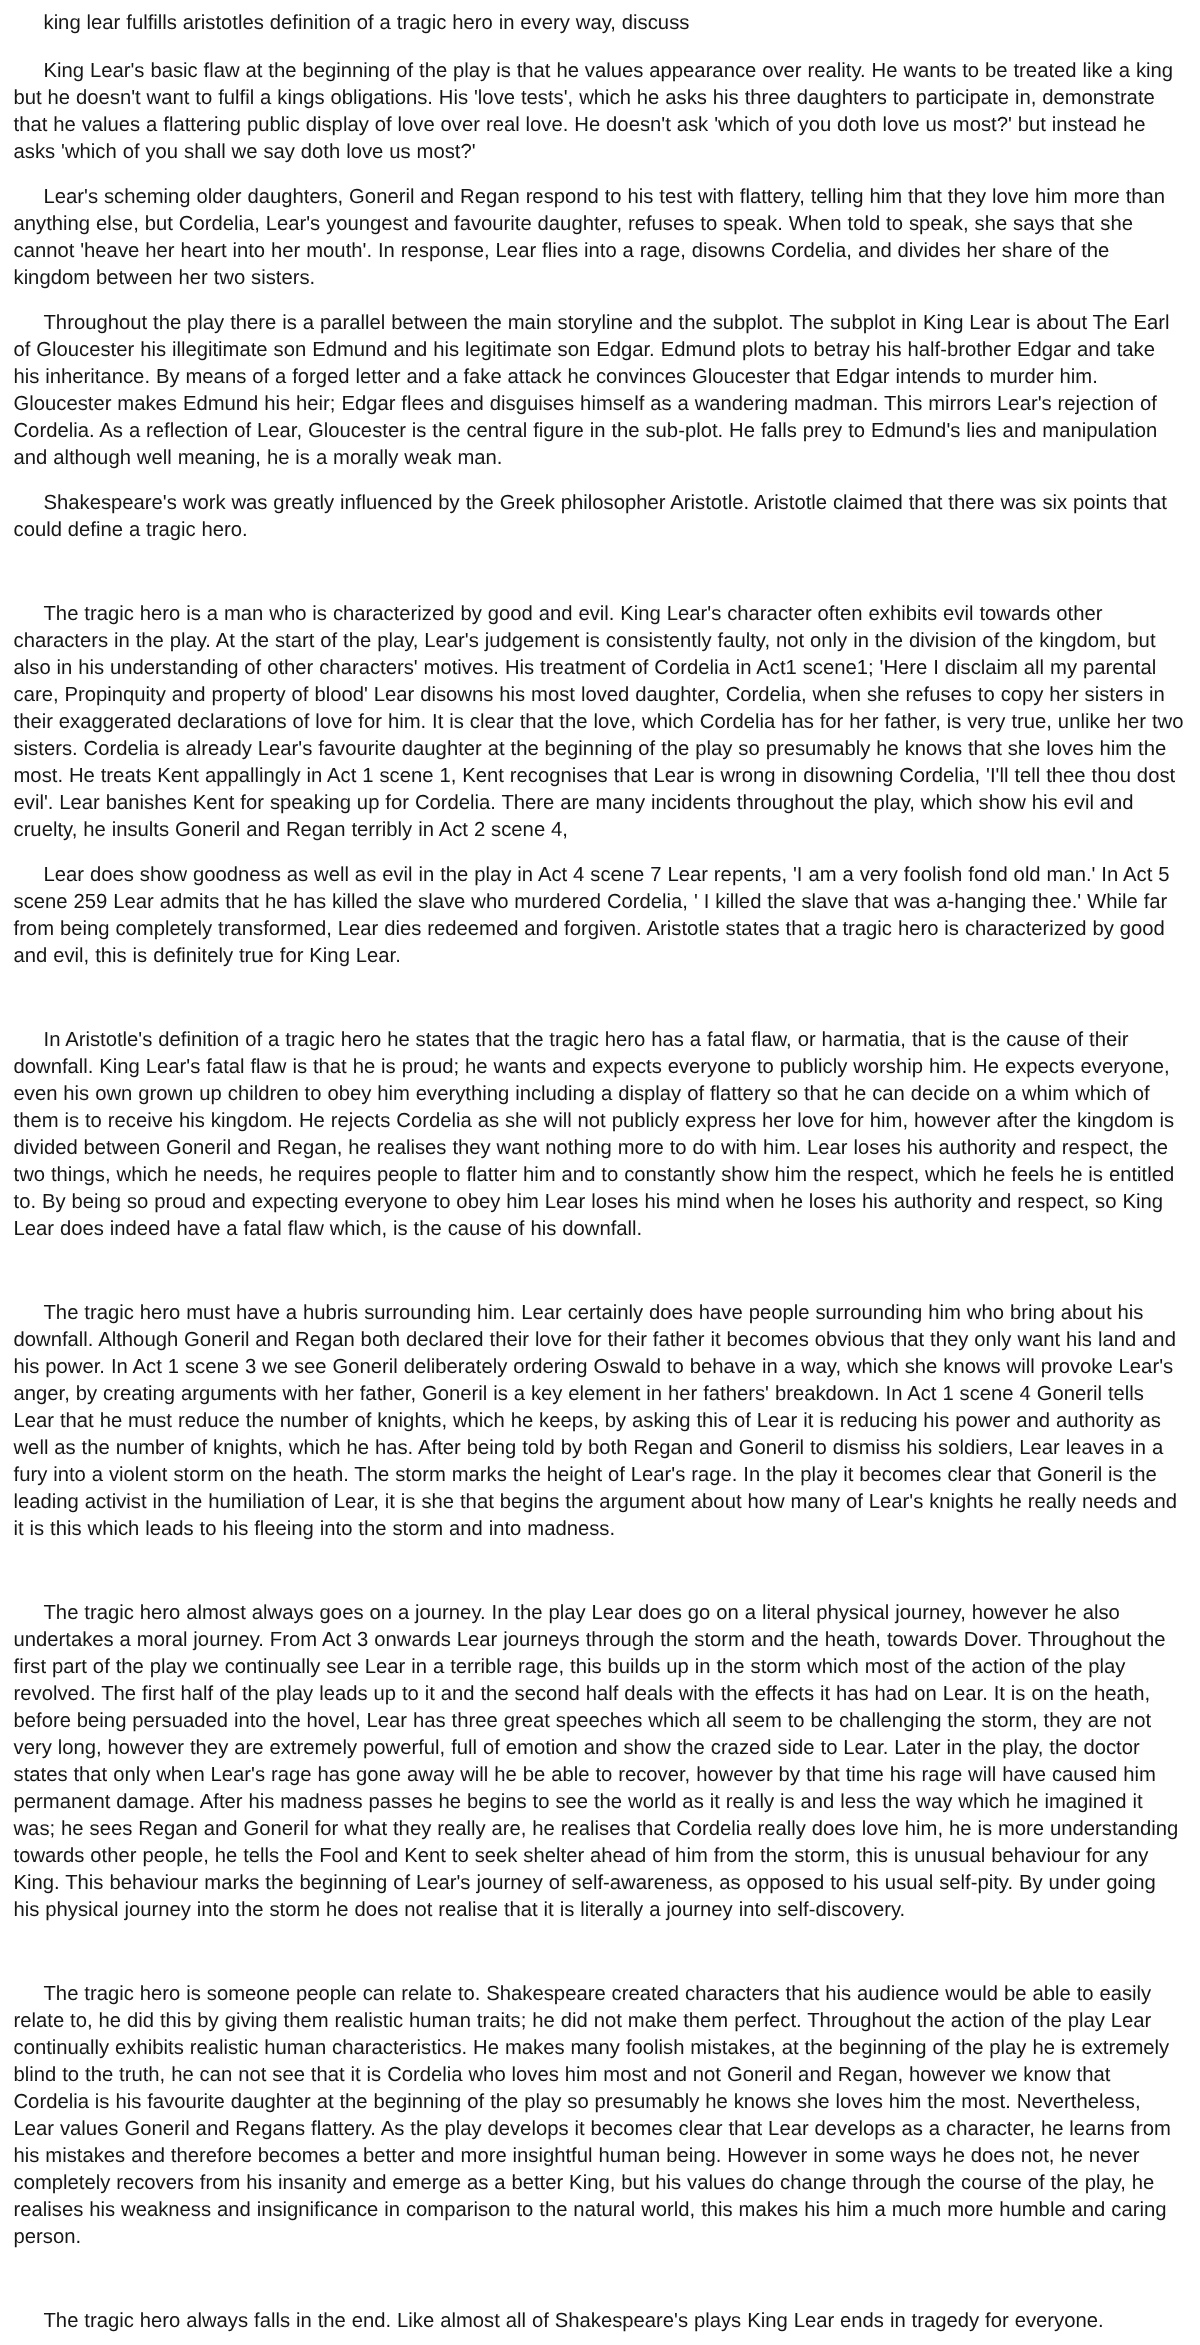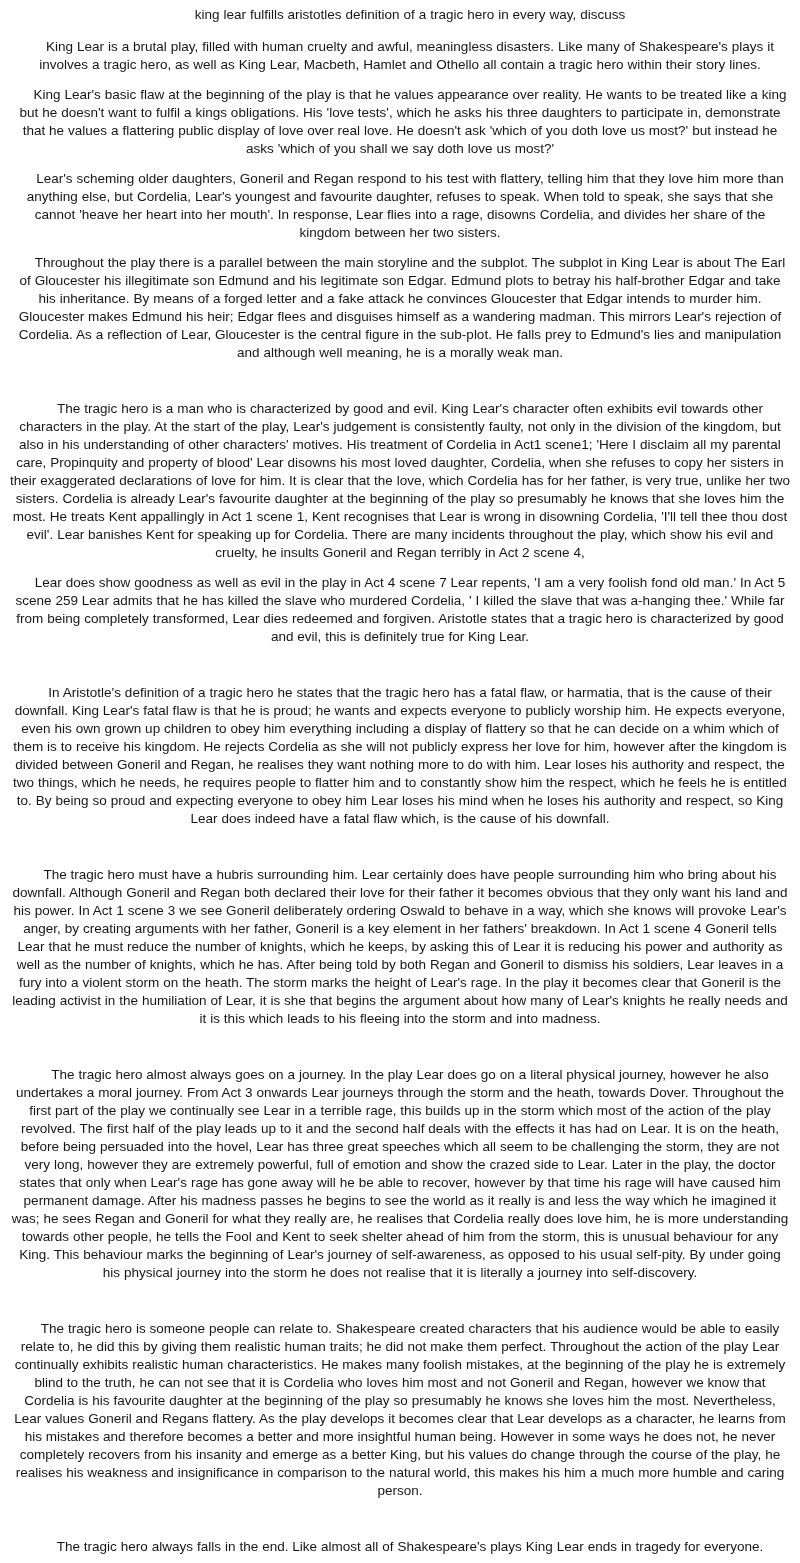--- a/index.html
+++ b/index.html
@@ -16,38 +16,37 @@
     color: #161616;
     font-family: "Liberation Sans", sans-serif;
     font-size: 13.5px;
     line-height: 18px;
     text-align: left;
   }
   .page p {
     margin: 0 0 12px 0;
     text-indent: 20px;
     word-spacing: 0.2px;
-    text-align: center;
   }
   .page p.title-line {
     margin-bottom: 14px;
   }
   .page p.gap-large {
     margin-top: 38px;
   }
 </style>
 </head>
 <body>
 
 <div class="page">
   <p class="title-line">king lear fulfills aristotles definition of a tragic hero in every way, discuss</p>
-  <p>King Lear is a brutal play, filled with human cruelty and awful, meaningless disasters. Like many of Shakespeare's plays it involves a tragic hero, as well as King Lear, Macbeth, Hamlet and Othello all contain a tragic hero within their story lines.</p>
   <p>King Lear's basic flaw at the beginning of the play is that he values appearance over reality. He wants to be treated like a king but he doesn't want to fulfil a kings obligations. His 'love tests', which he asks his three daughters to participate in, demonstrate that he values a flattering public display of love over real love. He doesn't ask 'which of you doth love us most?' but instead he asks 'which of you shall we say doth love us most?'</p>
   <p>Lear's scheming older daughters, Goneril and Regan respond to his test with flattery, telling him that they love him more than anything else, but Cordelia, Lear's youngest and favourite daughter, refuses to speak. When told to speak, she says that she cannot 'heave her heart into her mouth'. In response, Lear flies into a rage, disowns Cordelia, and divides her share of the kingdom between her two sisters.</p>
   <p>Throughout the play there is a parallel between the main storyline and the subplot. The subplot in King Lear is about The Earl of Gloucester his illegitimate son Edmund and his legitimate son Edgar. Edmund plots to betray his half-brother Edgar and take his inheritance. By means of a forged letter and a fake attack he convinces Gloucester that Edgar intends to murder him. Gloucester makes Edmund his heir; Edgar flees and disguises himself as a wandering madman. This mirrors Lear's rejection of Cordelia. As a reflection of Lear, Gloucester is the central figure in the sub-plot. He falls prey to Edmund's lies and manipulation and although well meaning, he is a morally weak man.</p>
+  <p>Shakespeare's work was greatly influenced by the Greek philosopher Aristotle. Aristotle claimed that there was six points that could define a tragic hero.</p>
   <p class="gap-large">The tragic hero is a man who is characterized by good and evil. King Lear's character often exhibits evil towards other characters in the play. At the start of the play, Lear's judgement is consistently faulty, not only in the division of the kingdom, but also in his understanding of other characters' motives. His treatment of Cordelia in Act1 scene1; 'Here I disclaim all my parental care, Propinquity and property of blood' Lear disowns his most loved daughter, Cordelia, when she refuses to copy her sisters in their exaggerated declarations of love for him. It is clear that the love, which Cordelia has for her father, is very true, unlike her two sisters. Cordelia is already Lear's favourite daughter at the beginning of the play so presumably he knows that she loves him the most. He treats Kent appallingly in Act 1 scene 1, Kent recognises that Lear is wrong in disowning Cordelia, 'I'll tell thee thou dost evil'. Lear banishes Kent for speaking up for Cordelia. There are many incidents throughout the play, which show his evil and cruelty, he insults Goneril and Regan terribly in Act 2 scene 4,</p>
   <p>Lear does show goodness as well as evil in the play in Act 4 scene 7 Lear repents, 'I am a very foolish fond old man.' In Act 5 scene 259 Lear admits that he has killed the slave who murdered Cordelia, ' I killed the slave that was a-hanging thee.' While far from being completely transformed, Lear dies redeemed and forgiven. Aristotle states that a tragic hero is characterized by good and evil, this is definitely true for King Lear.</p>
   <p class="gap-large">In Aristotle's definition of a tragic hero he states that the tragic hero has a fatal flaw, or harmatia, that is the cause of their downfall. King Lear's fatal flaw is that he is proud; he wants and expects everyone to publicly worship him. He expects everyone, even his own grown up children to obey him everything including a display of flattery so that he can decide on a whim which of them is to receive his kingdom. He rejects Cordelia as she will not publicly express her love for him, however after the kingdom is divided between Goneril and Regan, he realises they want nothing more to do with him. Lear loses his authority and respect, the two things, which he needs, he requires people to flatter him and to constantly show him the respect, which he feels he is entitled to. By being so proud and expecting everyone to obey him Lear loses his mind when he loses his authority and respect, so King Lear does indeed have a fatal flaw which, is the cause of his downfall.</p>
   <p class="gap-large">The tragic hero must have a hubris surrounding him. Lear certainly does have people surrounding him who bring about his downfall. Although Goneril and Regan both declared their love for their father it becomes obvious that they only want his land and his power. In Act 1 scene 3 we see Goneril deliberately ordering Oswald to behave in a way, which she knows will provoke Lear's anger, by creating arguments with her father, Goneril is a key element in her fathers' breakdown. In Act 1 scene 4 Goneril tells Lear that he must reduce the number of knights, which he keeps, by asking this of Lear it is reducing his power and authority as well as the number of knights, which he has. After being told by both Regan and Goneril to dismiss his soldiers, Lear leaves in a fury into a violent storm on the heath. The storm marks the height of Lear's rage. In the play it becomes clear that Goneril is the leading activist in the humiliation of Lear, it is she that begins the argument about how many of Lear's knights he really needs and it is this which leads to his fleeing into the storm and into madness.</p>
   <p class="gap-large">The tragic hero almost always goes on a journey. In the play Lear does go on a literal physical journey, however he also undertakes a moral journey. From Act 3 onwards Lear journeys through the storm and the heath, towards Dover. Throughout the first part of the play we continually see Lear in a terrible rage, this builds up in the storm which most of the action of the play revolved. The first half of the play leads up to it and the second half deals with the effects it has had on Lear. It is on the heath, before being persuaded into the hovel, Lear has three great speeches which all seem to be challenging the storm, they are not very long, however they are extremely powerful, full of emotion and show the crazed side to Lear. Later in the play, the doctor states that only when Lear's rage has gone away will he be able to recover, however by that time his rage will have caused him permanent damage. After his madness passes he begins to see the world as it really is and less the way which he imagined it was; he sees Regan and Goneril for what they really are, he realises that Cordelia really does love him, he is more understanding towards other people, he tells the Fool and Kent to seek shelter ahead of him from the storm, this is unusual behaviour for any King. This behaviour marks the beginning of Lear's journey of self-awareness, as opposed to his usual self-pity. By under going his physical journey into the storm he does not realise that it is literally a journey into self-discovery.</p>
   <p class="gap-large">The tragic hero is someone people can relate to. Shakespeare created characters that his audience would be able to easily relate to, he did this by giving them realistic human traits; he did not make them perfect. Throughout the action of the play Lear continually exhibits realistic human characteristics. He makes many foolish mistakes, at the beginning of the play he is extremely blind to the truth, he can not see that it is Cordelia who loves him most and not Goneril and Regan, however we know that Cordelia is his favourite daughter at the beginning of the play so presumably he knows she loves him the most. Nevertheless, Lear values Goneril and Regans flattery. As the play develops it becomes clear that Lear develops as a character, he learns from his mistakes and therefore becomes a better and more insightful human being. However in some ways he does not, he never completely recovers from his insanity and emerge as a better King, but his values do change through the course of the play, he realises his weakness and insignificance in comparison to the natural world, this makes his him a much more humble and caring person.</p>
   <p class="gap-large">The tragic hero always falls in the end. Like almost all of Shakespeare's plays King Lear ends in tragedy for everyone.</p>
 </div>
 
 </body></html>

